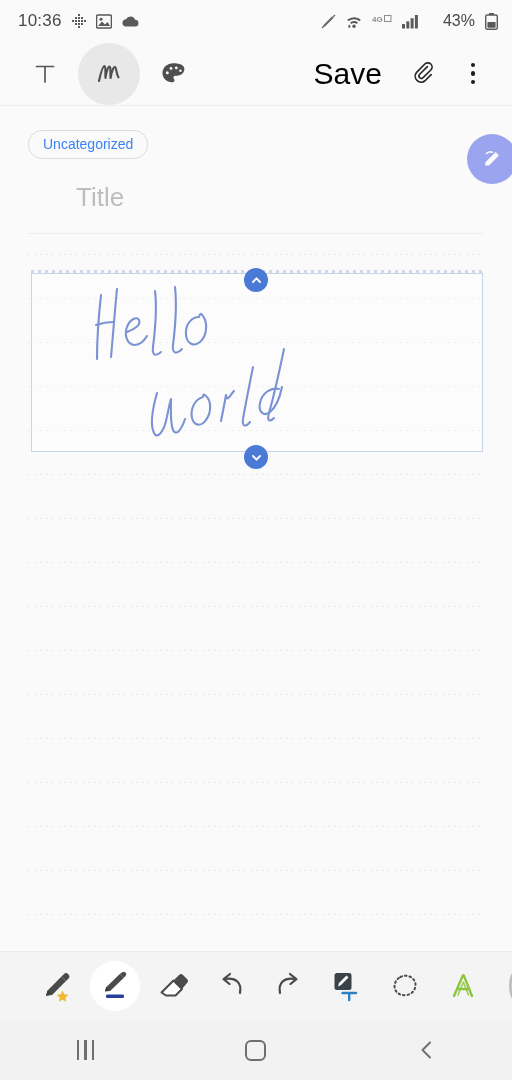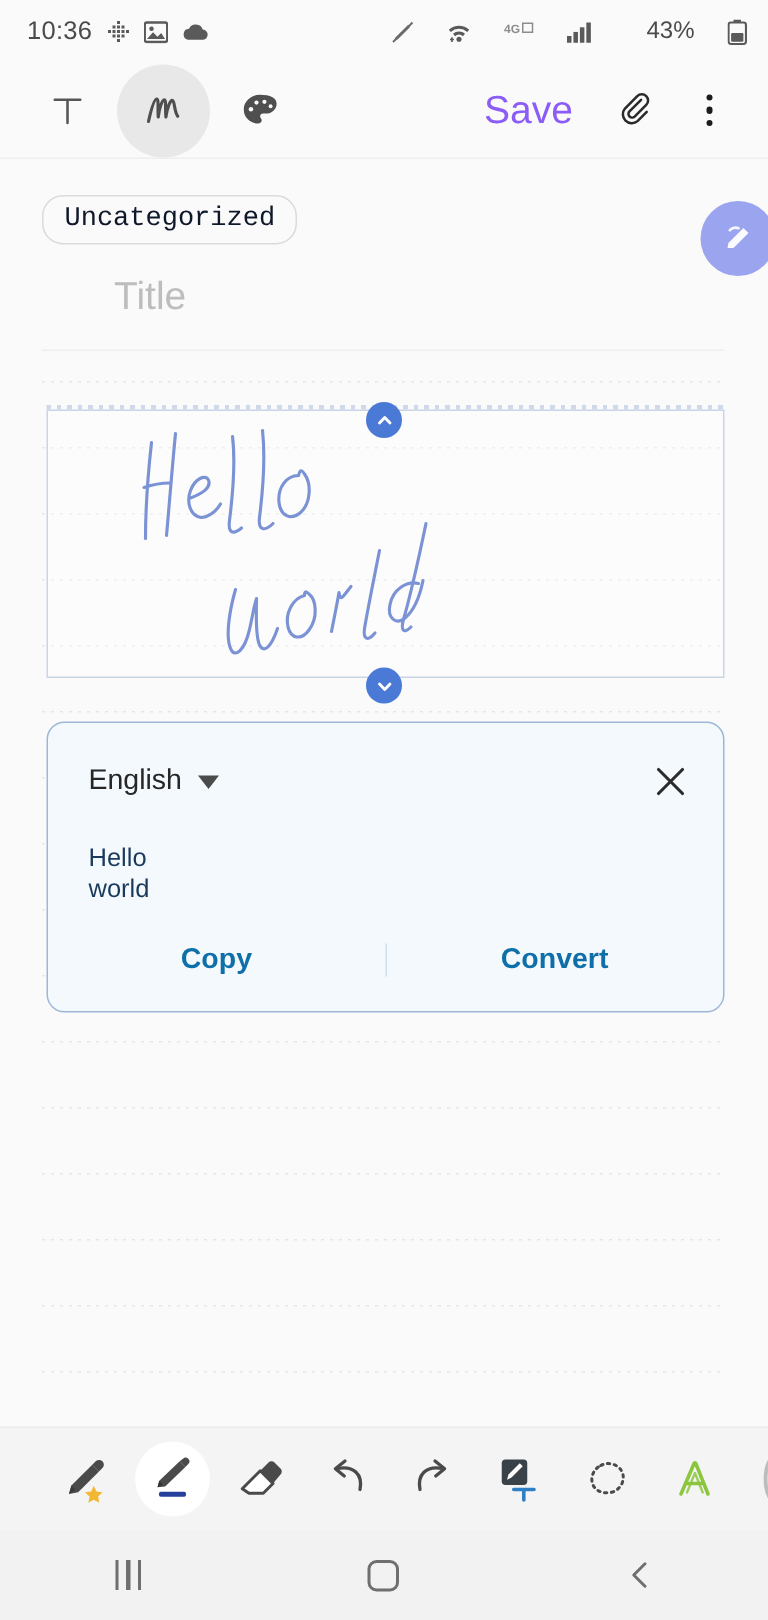--- a/index.html
+++ b/index.html
@@ -12,54 +12,53 @@
   #app { position: relative; width: 512px; height: 1080px; background: #fafafa; }
 
   
   .statusbar {
     position: absolute; top: 0; left: 0; width: 512px; height: 42px;
     display: flex; align-items: center; justify-content: space-between;
     padding: 0 14px 0 18px; background: #fafafa;
   }
   .sb-left { display: flex; align-items: center; gap: 9px; }
   .sb-time { font-size: 17px; color: #4a4a4a; letter-spacing: .2px; }
-  .sb-right { display: flex; align-items: center; gap: 22px; }
+  .sb-right { display: flex; align-items: center; gap: 10px; }
   .sb-pct { font-size: 16px; color: #4a4a4a; margin-left: 14px; }
   .ico { display: inline-block; line-height: 0; }
 
   
   .topbar {
     position: absolute; top: 42px; left: 0; width: 512px; height: 64px;
     display: flex; align-items: center; background: #fafafa;
     border-bottom: 1px solid #eeeeee;
   }
   .tb-left { display: flex; align-items: center; gap: 10px; padding-left: 22px; }
   .tb-right { display: flex; align-items: center; gap: 4px; margin-left: auto; padding-right: 16px; }
   .tb-btn {
     width: 46px; height: 46px; border-radius: 50%;
     display: flex; align-items: center; justify-content: center;
     background: transparent; border: none; cursor: pointer;
   }
   .tb-btn.selected { background: #e8e8e8; width: 62px; height: 62px; }
   .save-btn {
-    font-size: 26px; color: #8b5cf6; background: none; border: none;
+    font-size: 30px; color: #000000; background: none; border: none;
     padding: 4px 14px; cursor: pointer; font-family: "Liberation Sans", sans-serif;
   }
   .dots { display: flex; flex-direction: column; gap: 4px; align-items: center; }
   .dots i { width: 4.5px; height: 4.5px; border-radius: 50%; background: #1c1c1c; display: block; }
 
   
   .note { position: absolute; top: 106px; left: 0; width: 512px; height: 845px; background: #fafafa; overflow: hidden; }
 
   .chip {
     position: absolute; top: 24px; left: 28px;
     border: 1px solid #dadada; border-radius: 14px;
-    padding: 5px 14px 6px; font-size: 18px; color: #0f172a; background: transparent;
+    padding: 5px 14px 6px; font-size: 14px; color: #3b82f6; background: transparent;
     cursor: pointer;
-    font-family: Liberation Mono, monospace;
   }
 
   .fab {
     position: absolute; top: 28px; left: 467px;
     width: 50px; height: 50px; border-radius: 50%;
     background: #9aa4ef; display: flex; align-items: center; justify-content: center;
     cursor: pointer;
   }
 
   .title {
@@ -345,40 +344,20 @@
       <svg width="13" height="13" viewBox="0 0 13 13">
         <path d="M3 8 L6.5 4.3 L10 8" stroke="#ffffff" stroke-width="1.9" fill="none" stroke-linecap="round" stroke-linejoin="round"></path>
       </svg>
     </div>
     <div class="handle down">
       <svg width="13" height="13" viewBox="0 0 13 13">
         <path d="M3 5 L6.5 8.7 L10 5" stroke="#ffffff" stroke-width="1.9" fill="none" stroke-linecap="round" stroke-linejoin="round"></path>
       </svg>
     </div>
 
-    <div class="rec-panel">
-      <div class="rec-head">
-        <div class="rec-lang">
-          <span>English</span>
-          <span class="caret"></span>
-        </div>
-        <div class="rec-close">
-          <svg width="26" height="26" viewBox="0 0 26 26">
-            <path d="M5 5 L21 21 M21 5 L5 21" stroke="#2b2b2b" stroke-width="2.1" stroke-linecap="round"></path>
-          </svg>
-        </div>
-      </div>
-      <div class="rec-text">Hello
-world</div>
-      <div class="rec-actions">
-        <button>Copy</button>
-        <span class="rec-sep"></span>
-        <button>Convert</button>
-      </div>
-    </div>
   </div>
 
   <div class="pentoolbar">
     <button class="pt-btn">
       <svg width="34" height="34" viewBox="0 0 34 34">
         <path d="M6 27 L7.6 21.4 L21.5 7.5 L26 12 L12.1 25.9 Z" fill="#4a4a4a"></path>
         <path d="M21.5 7.5 L26 12 L28.3 9.7 A2.6 2.6 0 0 0 23.8 5.2 Z" fill="#4a4a4a"></path>
         <path d="M6 27 L7.6 21.4 L10.3 24.1 Z" fill="#3a3a3a"></path>
         <path d="M22.5 21.5 L24.3 25.3 L28.4 25.8 L25.4 28.7 L26.2 32.8 L22.5 30.8 L18.9 32.8 L19.7 28.7 L16.7 25.8 L20.8 25.3 Z" fill="#f2b833"></path>
       </svg>

